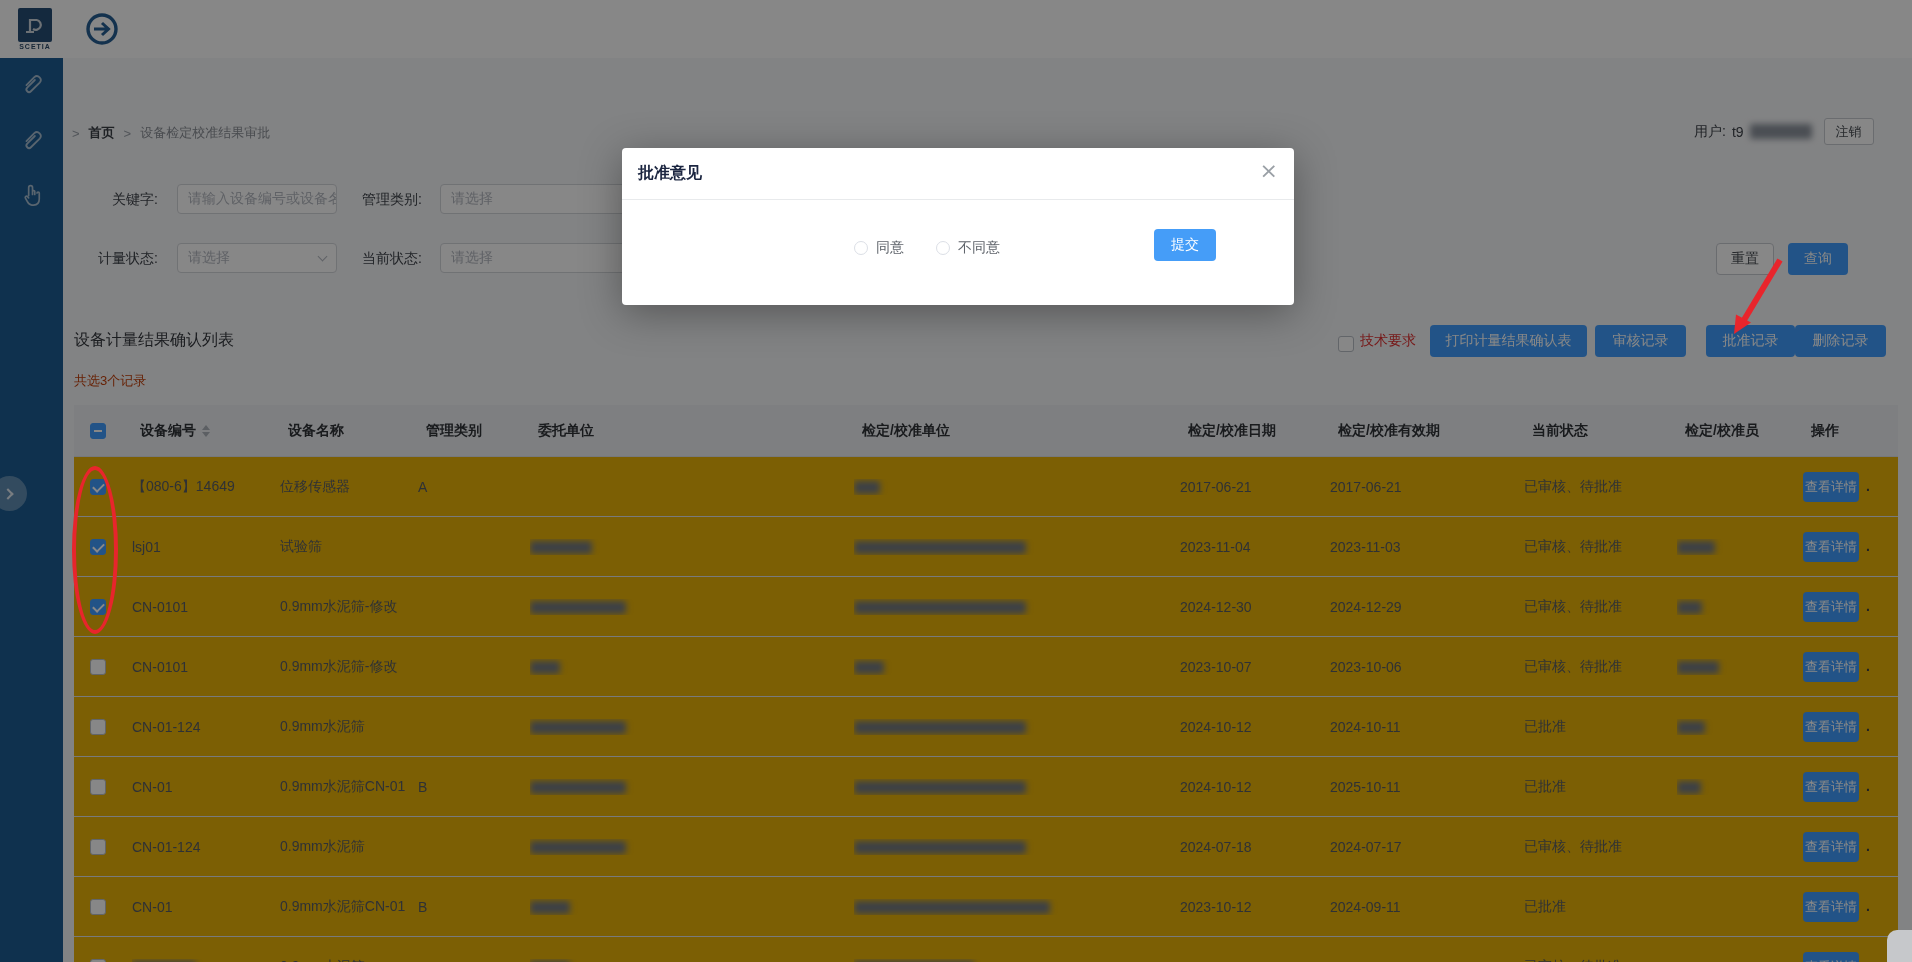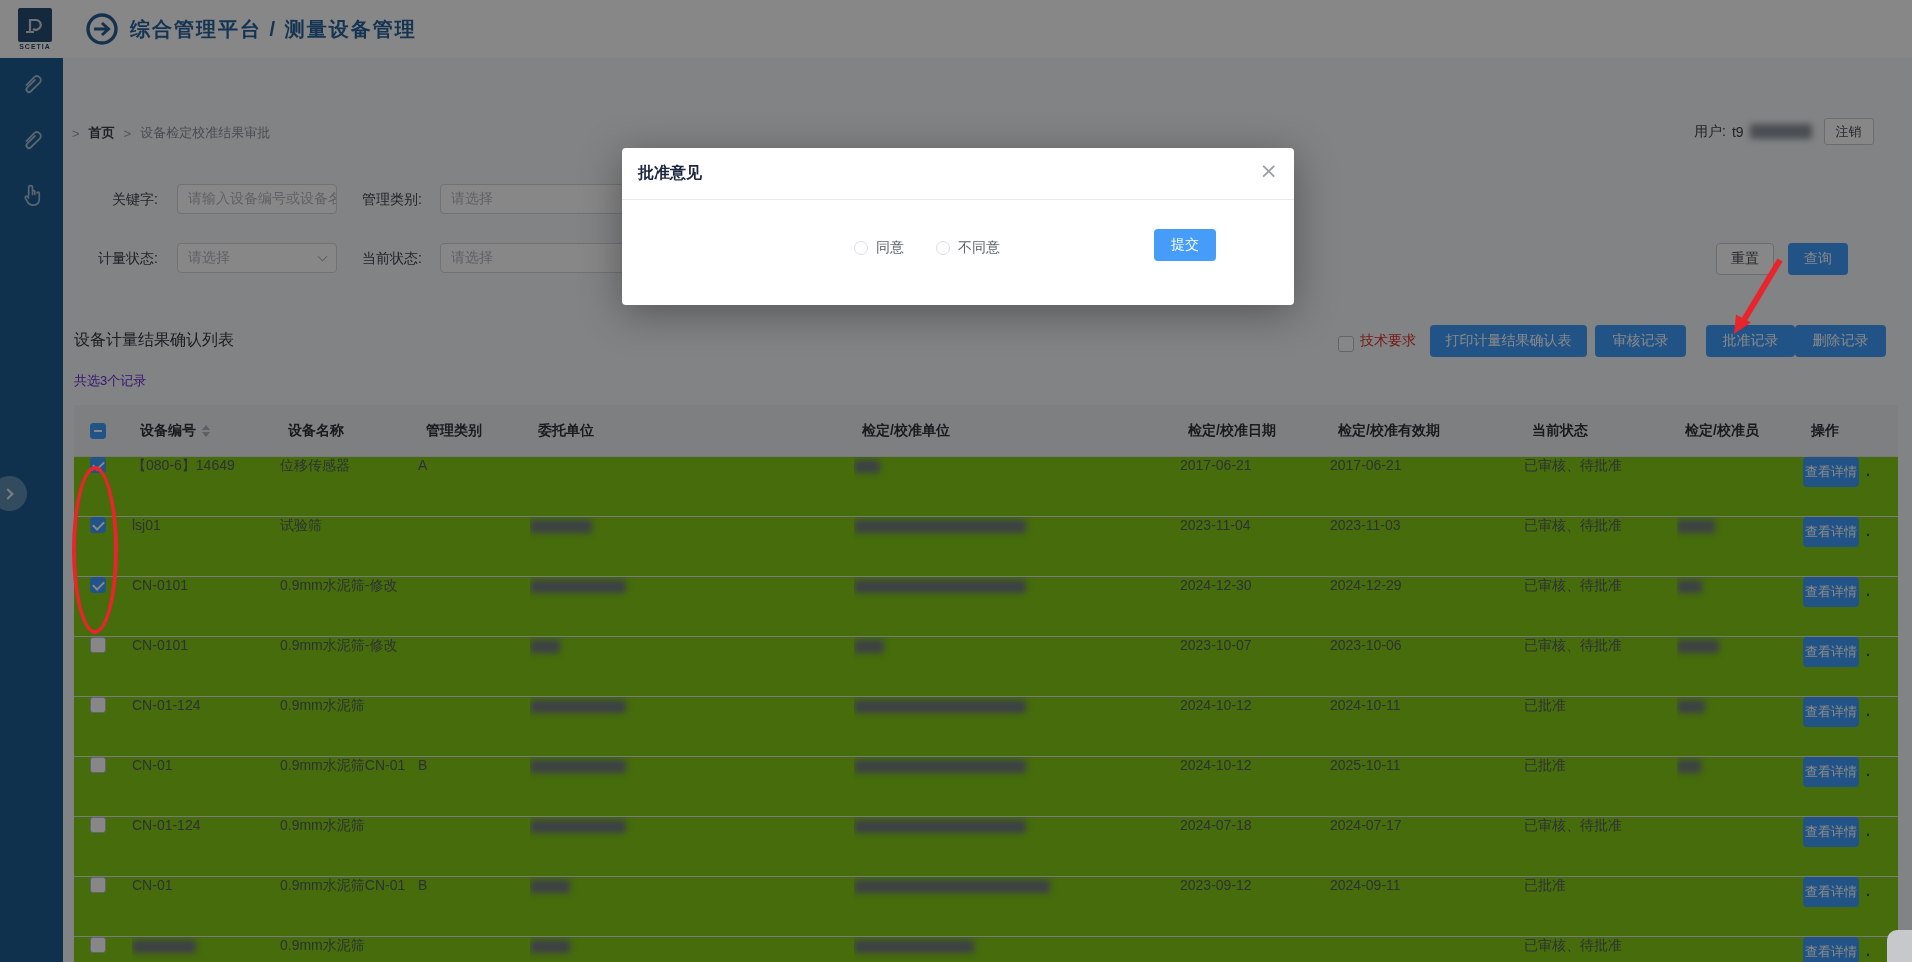--- a/index.html
+++ b/index.html
@@ -60,27 +60,27 @@
   .query-btn{position:absolute;left:1788px;top:243px;width:60px;height:32px;border-radius:4px;
              background:var(--accent);color:#fff;font-size:14px;
              display:flex;align-items:center;justify-content:center;}
 
   
   .section-title{position:absolute;left:74px;top:330px;font-size:16px;color:#35393f;}
   .tech-cb{position:absolute;left:1338px;top:336px;}
   .tech-label{position:absolute;left:1360px;top:332px;font-size:14px;color:var(--danger);}
   .tbtn{position:absolute;top:325px;height:32px;background:var(--accent);color:#fff;border-radius:4px;
         font-size:14px;display:flex;align-items:center;justify-content:center;}
-  .sel-info{position:absolute;left:74px;top:372px;font-size:13px;color:#6d28d9;}
+  .sel-info{position:absolute;left:74px;top:372px;font-size:13px;color:#c2410c;}
 
   
   .table{position:absolute;left:74px;top:405px;width:1824px;}
   .thead{height:52px;display:flex;align-items:center;background:#eef0f4;border-bottom:1px solid #dfe3e9;
          font-weight:bold;font-size:14px;color:#303338;padding-left:16px;}
-  .trow{height:60px;display:flex;background:#84cc16;border-bottom:1px solid #e3e6eb;
+  .trow{height:60px;display:flex;align-items:center;background:#eab308;border-bottom:1px solid #e3e6eb;
         font-size:14px;color:#585d64;padding-left:16px;}
   .tcell{overflow:hidden;white-space:nowrap;flex:none;}
   .cb{position:relative;width:16px;height:16px;border:1px solid #b9bfc7;border-radius:3px;background:#fff;}
   .cb.checked,.cb.ind{background:var(--accent);border-color:var(--accent);}
   .cb.checked::after{content:"";position:absolute;left:4px;top:1px;width:5px;height:9px;
                      border:solid #fff;border-width:0 2px 2px 0;transform:rotate(45deg);}
   .cb.ind::after{content:"";position:absolute;left:3px;top:6px;width:8px;height:2px;background:#fff;}
   .sort{display:inline-flex;flex-direction:column;margin-left:6px;gap:2px;vertical-align:middle;}
   .sort i{width:0;height:0;border-left:4px solid transparent;border-right:4px solid transparent;}
   .sort .up{border-bottom:5px solid #aeb3bb;}
@@ -127,21 +127,20 @@
         <path d="M4 20 h8 M8 20 V8 h7 M15 8 a5 5 0 1 1 -4 9" fill="none" stroke="#cfd6dd" stroke-width="2.2"></path>
       </svg>
     </div>
     <div class="logo-text">SCETIA</div>
     <div class="ring-icon">
       <svg width="34" height="34" viewBox="0 0 34 34">
         <circle cx="17" cy="17" r="14" fill="none" stroke="currentColor" stroke-width="3.4"></circle>
         <path d="M9 17 h14 M17 11 l6.5 6 L17 23" fill="none" stroke="currentColor" stroke-width="3"></path>
       </svg>
     </div>
-    <div class="app-title">综合管理平台 / 测量设备管理</div>
   </div>
 
   <div class="sidebar">
     <span class="side-icon i1">
       <svg width="27" height="27" viewBox="0 0 24 24">
           <path d="M7.5 12.5 L14.5 5.5 a3.4 3.4 0 0 1 4.8 4.8 L11.5 18 a2.3 2.3 0 0 1 -3.3 -3.3 L15 8" fill="none" stroke="currentColor" stroke-width="1.6" stroke-linecap="round"></path>
         </svg>
     </span>
     <span class="side-icon i2">
       <svg width="27" height="27" viewBox="0 0 24 24">
@@ -332,21 +331,21 @@
         </div>
         <div class="trow">
           <div class="tcell" style="width: 42px;">
             <div class="cb"></div>
           </div>
           <div class="tcell" style="width: 148px;">CN-01</div>
           <div class="tcell" style="width: 138px;">0.9mm水泥筛CN-01</div>
           <div class="tcell" style="width: 112px;">B</div>
           <div class="tcell" style="width: 324px;"><span class="blur" style="width: 40px;"></span></div>
           <div class="tcell" style="width: 326px;"><span class="blur" style="width: 196px;"></span></div>
-          <div class="tcell" style="width: 150px;">2023-09-12</div>
+          <div class="tcell" style="width: 150px;">2023-10-12</div>
           <div class="tcell" style="width: 194px;">2024-09-11</div>
           <div class="tcell" style="width: 153px;">已批准</div>
           <div class="tcell" style="width: 126px;"></div>
           <div class="tcell" style="width: 95px;"><span class="view-btn">查看详情</span><span class="dot">.</span></div>
         </div>
         <div class="trow">
           <div class="tcell" style="width: 42px;">
             <div class="cb"></div>
           </div>
           <div class="tcell" style="width: 148px;"><span class="blur" style="width: 64px;"></span></div>

